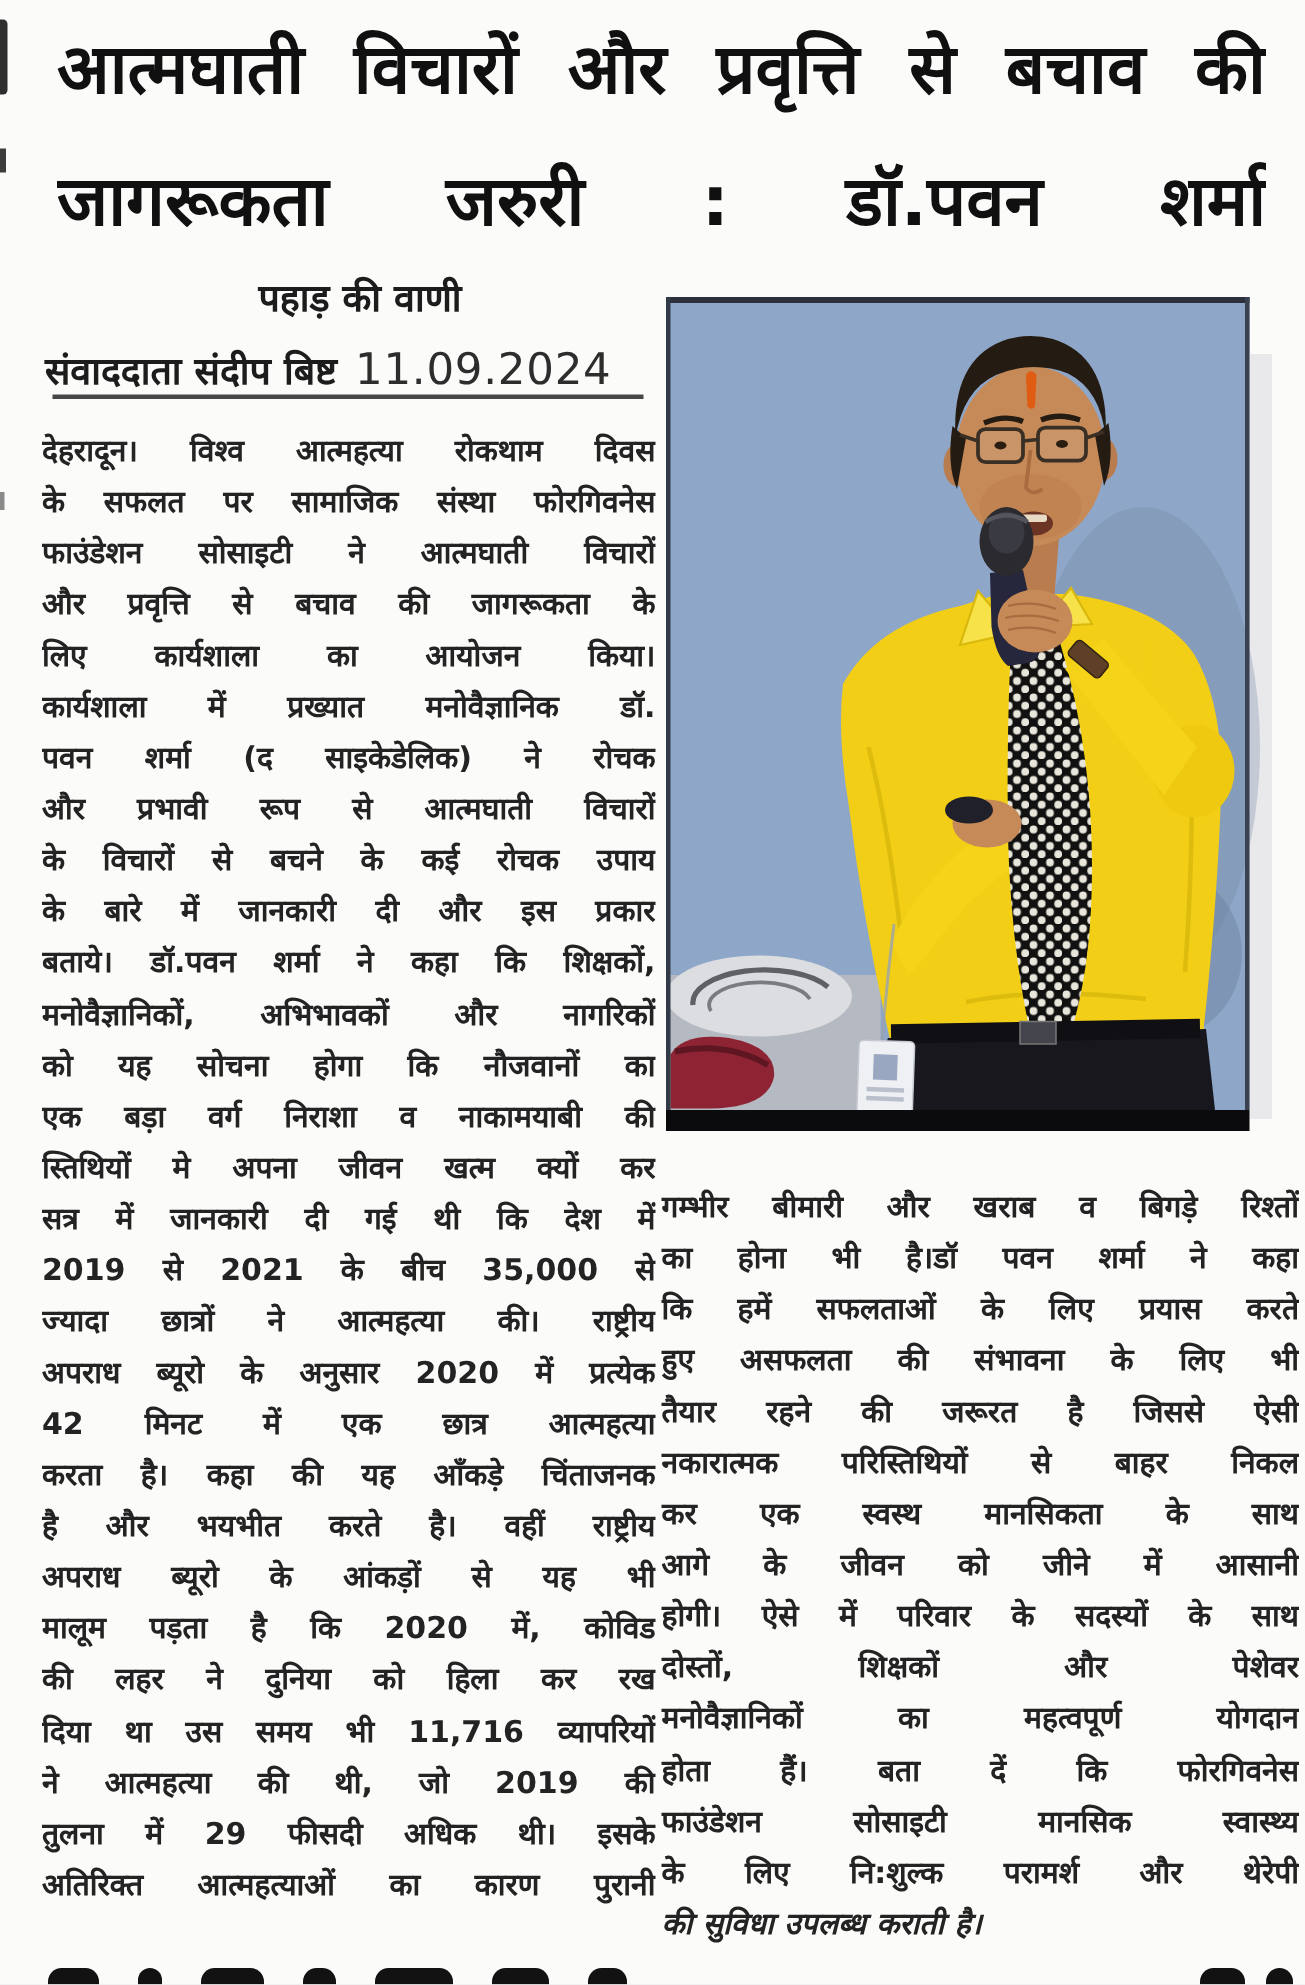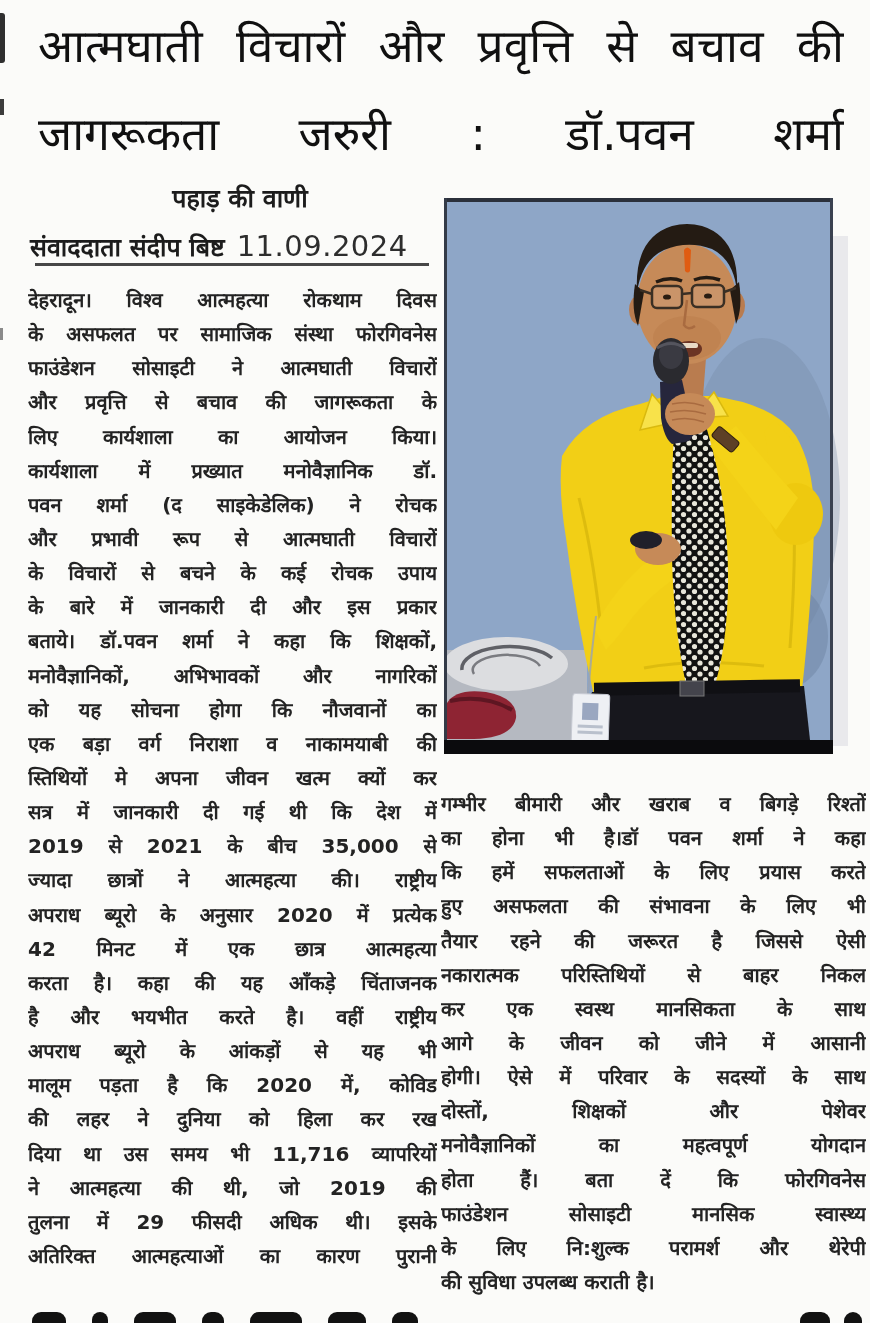--- a/index.html
+++ b/index.html
@@ -4,40 +4,40 @@
 <style>
   html,body{margin:0;padding:0;background:#e8e8e8;}
   .page{
     position:relative;width:870px;height:1323px;margin:0 auto;
     background:var(--page-bg,#fbfbf9);overflow:hidden;
     font-family:"DejaVu Sans","Liberation Sans",sans-serif;
   }
   
   .headline{position:absolute;top:2px;left:38px;width:806px;}
   .hl{
-    font-size:46px;font-weight:400;color:var(--headline-ink,#101010);
+    font-size:46px;font-weight:700;color:var(--headline-ink,#101010);
     line-height:88px;height:88px;overflow:hidden;
     text-align:justify;text-align-last:justify;white-space:nowrap;
   }
   
   .byline{position:absolute;top:183px;left:30px;width:420px;color:#1c1c1c;text-align:center;}
   .pub{font-size:25px;font-weight:700;line-height:32px;}
   .rep-row{display:flex;align-items:baseline;gap:12px;margin-top:14px;}
   .rep{font-size:25px;font-weight:700;}
   .date{font-size:29px;font-weight:400;color:#2d2d2d;letter-spacing:.5px;}
   .rule{position:absolute;top:263px;left:35px;width:394px;height:3px;background:var(--rule,#474747);}
   
   .body-text .line{
     font-size:20px;font-weight:700;color:var(--ink,#232323);
     height:34.15px;line-height:34.15px;overflow:hidden;
     text-align:justify;text-align-last:justify;
   }
   .left-col{position:absolute;top:283px;left:28px;width:409px;}
   .right-col{position:absolute;top:787px;left:441px;width:425px;}
-  .right-col .line:last-child{text-align-last:left;}
+  .right-col .line:last-child{text-align-last:left;font-style:italic;}
   
   .photo-frame{position:absolute;top:198px;left:444px;width:404px;height:566px;margin:0;}
   .photo-frame svg{display:block;width:100%;height:100%;}
   
   .cutoff{position:absolute;top:1309px;height:14px;overflow:hidden;display:flex;gap:26px;}
   .cutoff.cl{left:32px;width:408px;}
   .cutoff.cr{left:800px;width:66px;gap:14px;}
   .blob{flex:none;height:26px;margin-top:3px;background:#121212;border-radius:9px 9px 0 0;}
   
   .edge-mark{position:absolute;left:0;background:#2f2f2f;}
@@ -64,21 +64,21 @@
     <div class="rep-row">
       <span class="rep">संवाददाता संदीप बिष्ट</span>
       <span class="date">11.09.2024</span>
     </div>
   </div>
 
   <div class="rule"></div>
 
   <div class="left-col body-text">
       <div class="line">देहरादून। विश्व आत्महत्या रोकथाम दिवस</div>
-      <div class="line">के असफलत पर सामाजिक संस्था फोरगिवनेस</div>
+      <div class="line">के सफलत पर सामाजिक संस्था फोरगिवनेस</div>
       <div class="line">फाउंडेशन सोसाइटी ने आत्मघाती विचारों</div>
       <div class="line">और प्रवृत्ति से बचाव की जागरूकता के</div>
       <div class="line">लिए कार्यशाला का आयोजन किया।</div>
       <div class="line">कार्यशाला में प्रख्यात मनोवैज्ञानिक डॉ.</div>
       <div class="line">पवन शर्मा (द साइकेडेलिक) ने रोचक</div>
       <div class="line">और प्रभावी रूप से आत्मघाती विचारों</div>
       <div class="line">के विचारों से बचने के कई रोचक उपाय</div>
       <div class="line">के बारे में जानकारी दी और इस प्रकार</div>
       <div class="line">बताये। डॉ.पवन शर्मा ने कहा कि शिक्षकों,</div>
       <div class="line">मनोवैज्ञानिकों, अभिभावकों और नागरिकों</div>

